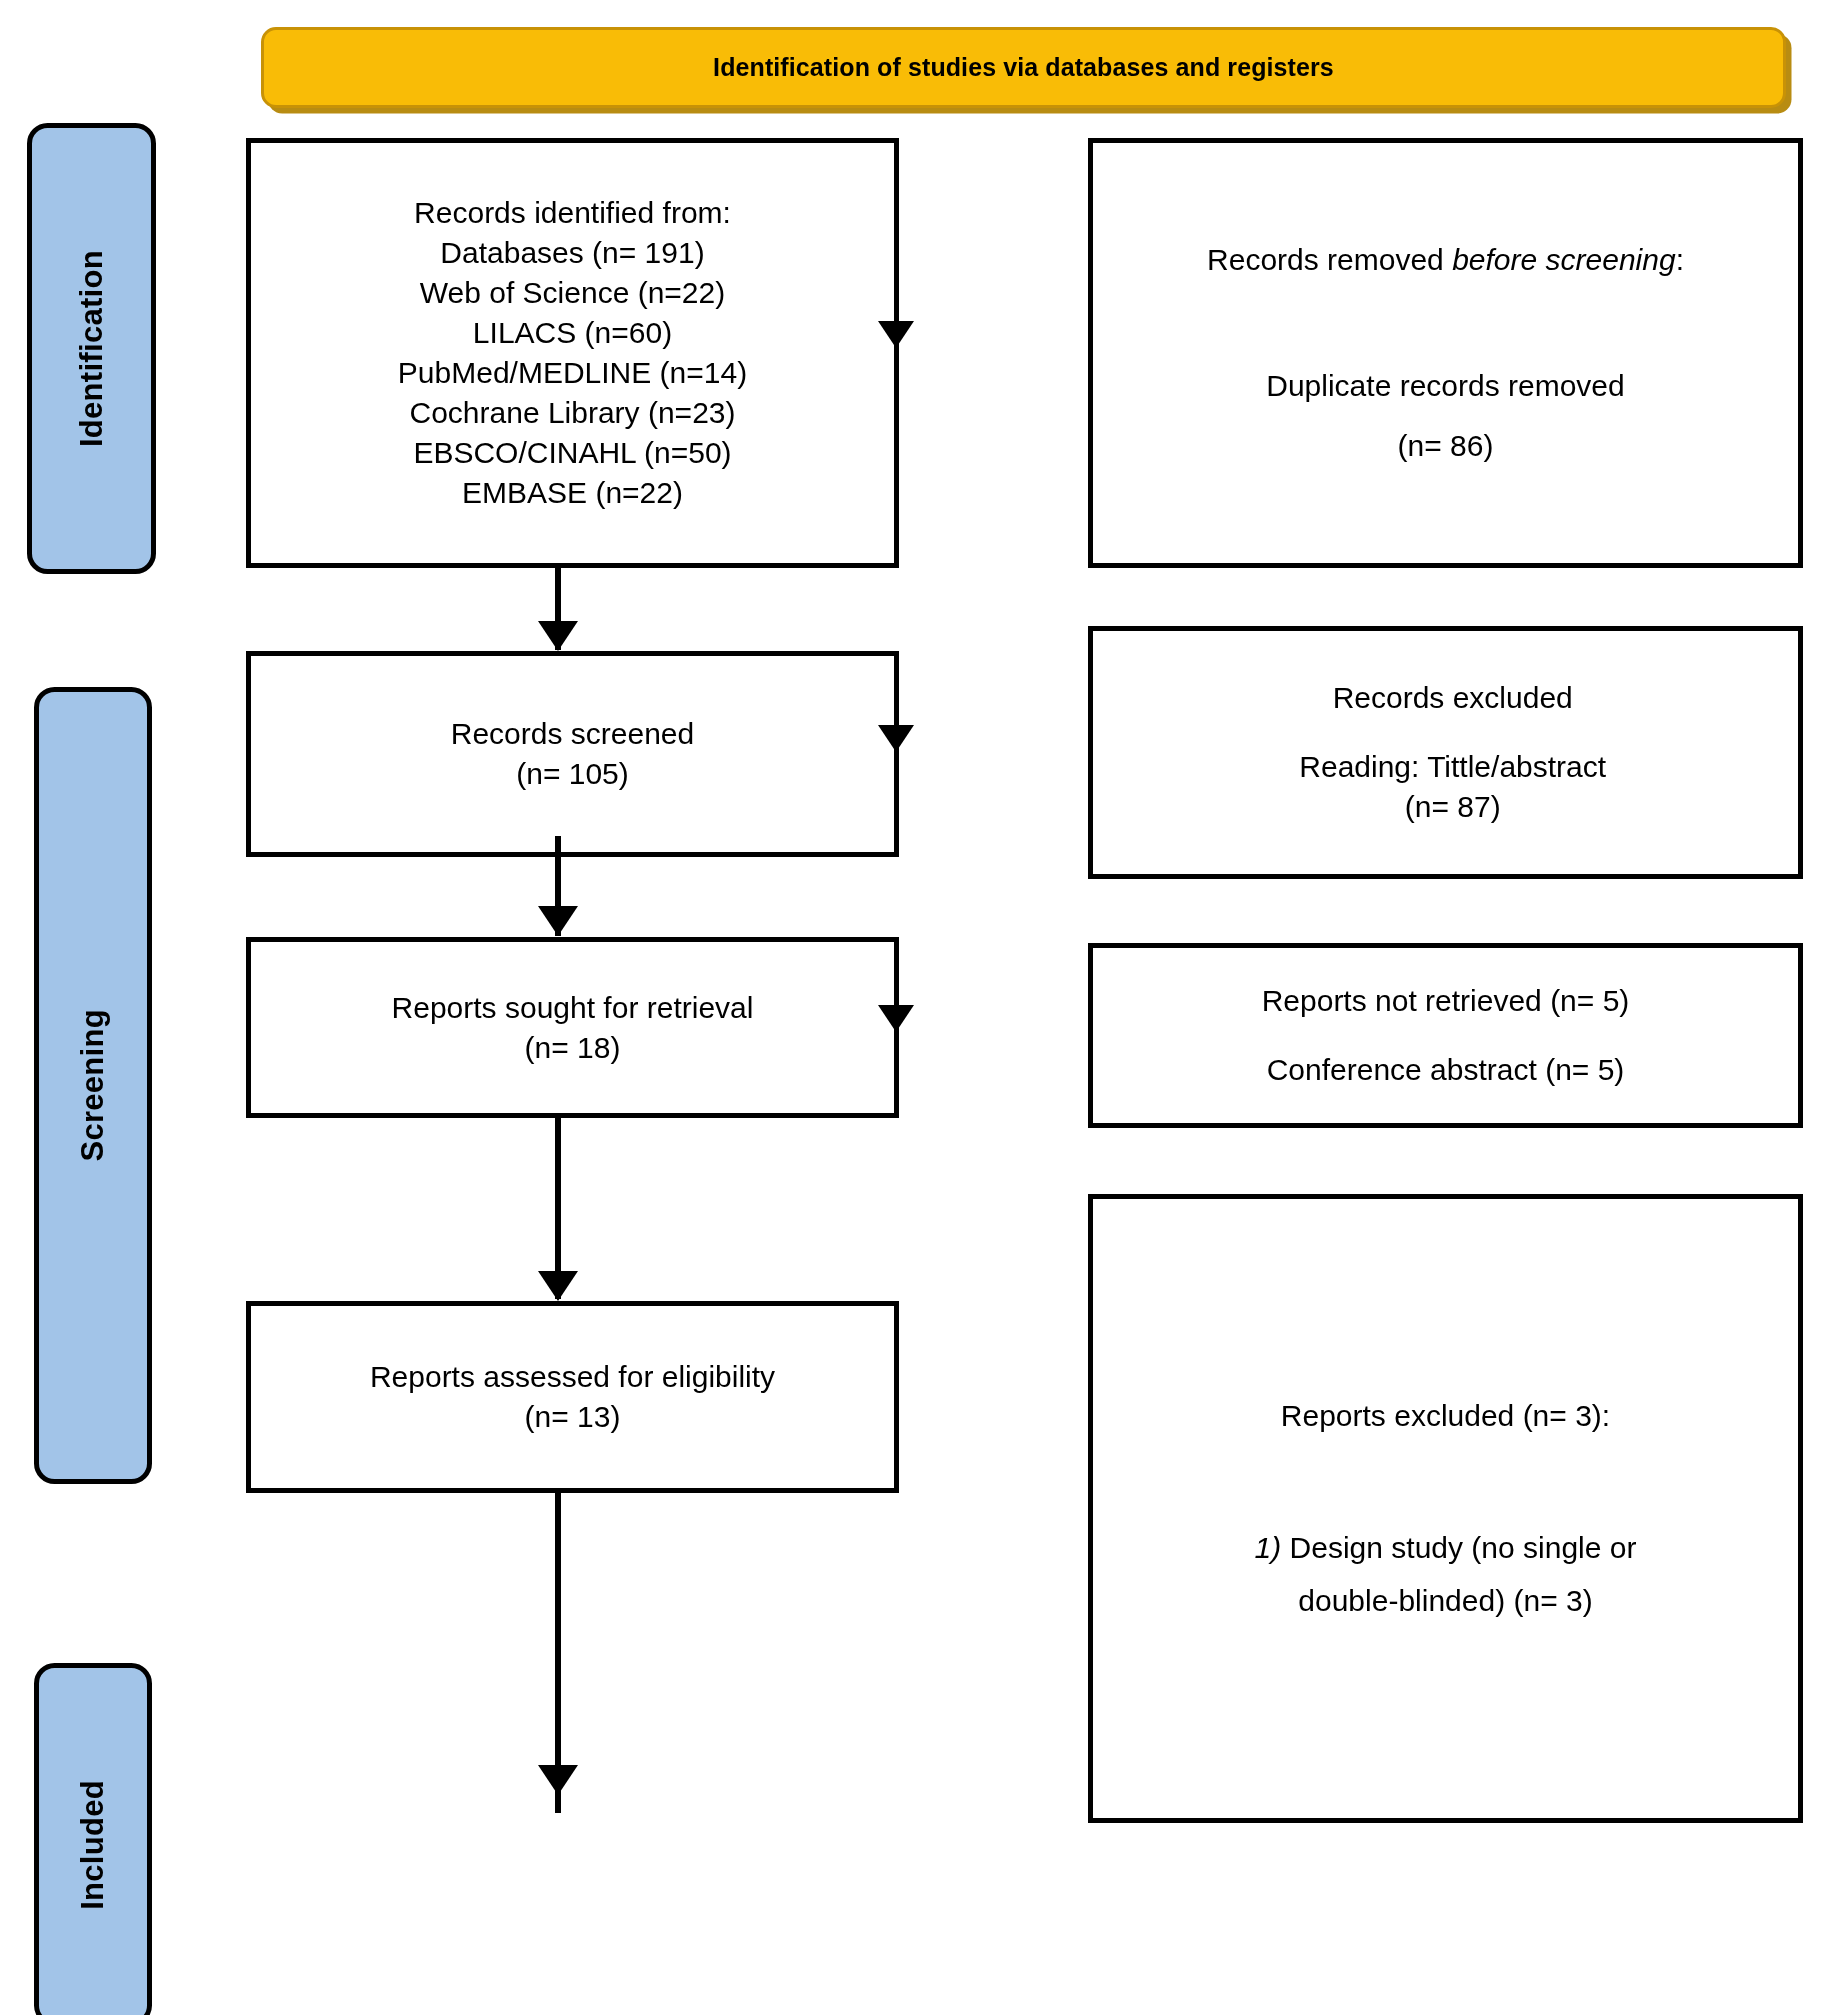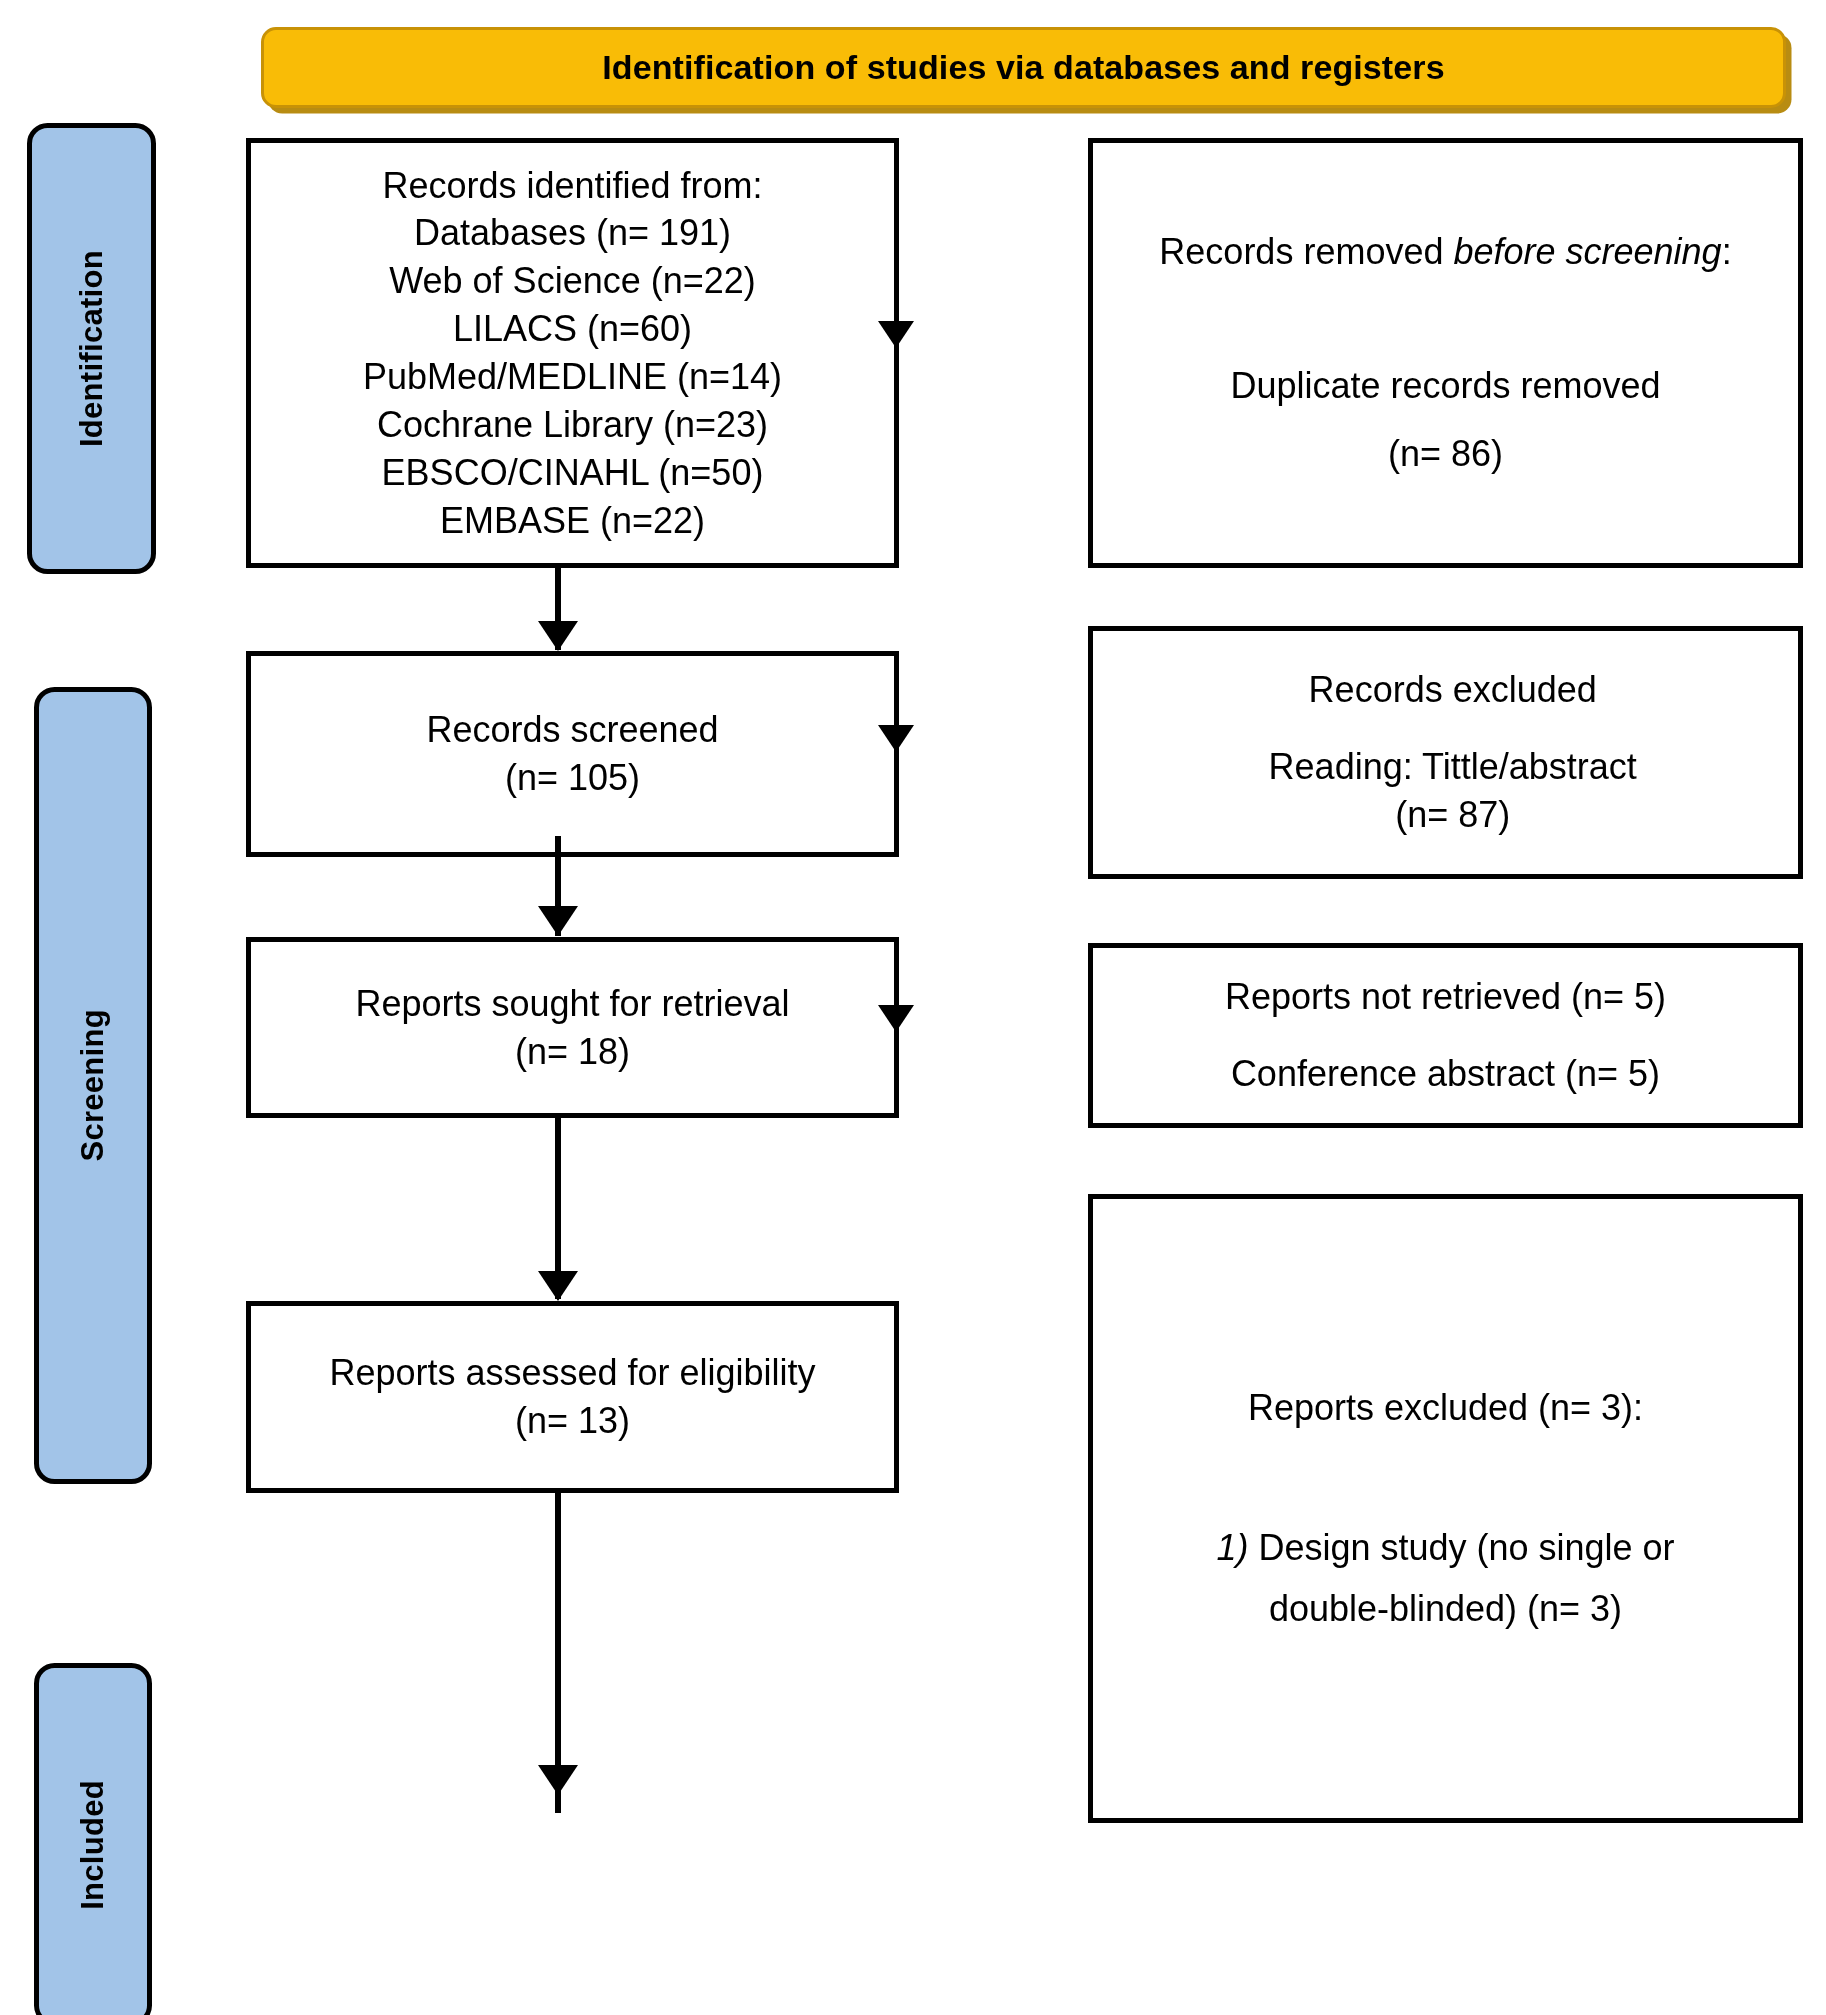--- a/index.html
+++ b/index.html
@@ -25,21 +25,21 @@
     background: #F9BC06;
     border: 3.4px solid #C89206;
     border-radius: 15px;
     box-shadow: 6.2px 6.2px 0 -0.7px rgba(180,134,5,0.95);
     display: flex;
     align-items: center;
     justify-content: center;
     text-align: center;
   }
   .phase-banner .txt {
-    font-size: 34px;
+    font-size: 25px;
     font-weight: bold;
     color: #000000;
     letter-spacing: 0.1px;
   }
 
   
   .stage-pill {
     position: absolute;
     box-sizing: border-box;
     background: #A2C4E8;
@@ -66,21 +66,21 @@
     background: #ffffff;
     border: 5.5px solid #000000;
     display: flex;
     flex-direction: column;
     align-items: center;
     justify-content: center;
     text-align: center;
     padding: 4.1px 9.6px;
   }
   .flowbox .line {
-    font-size: 36px;
+    font-size: 30px;
     line-height: 1.33;
     color: #000000;
     white-space: nowrap;
   }
   .flowbox .gap { height: 44px; }
   .flowbox .gap-sm { height: 29px; }
   .flowbox .gap-lg { height: 66px; }
   i.it { font-style: italic; }
 
   

